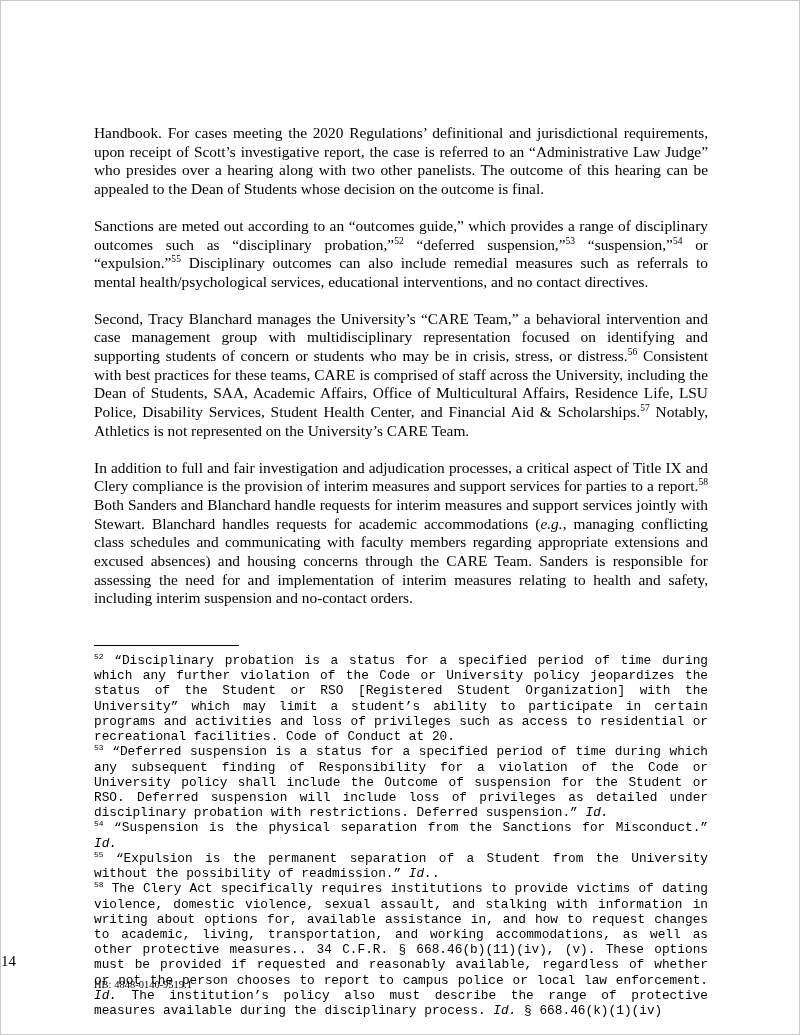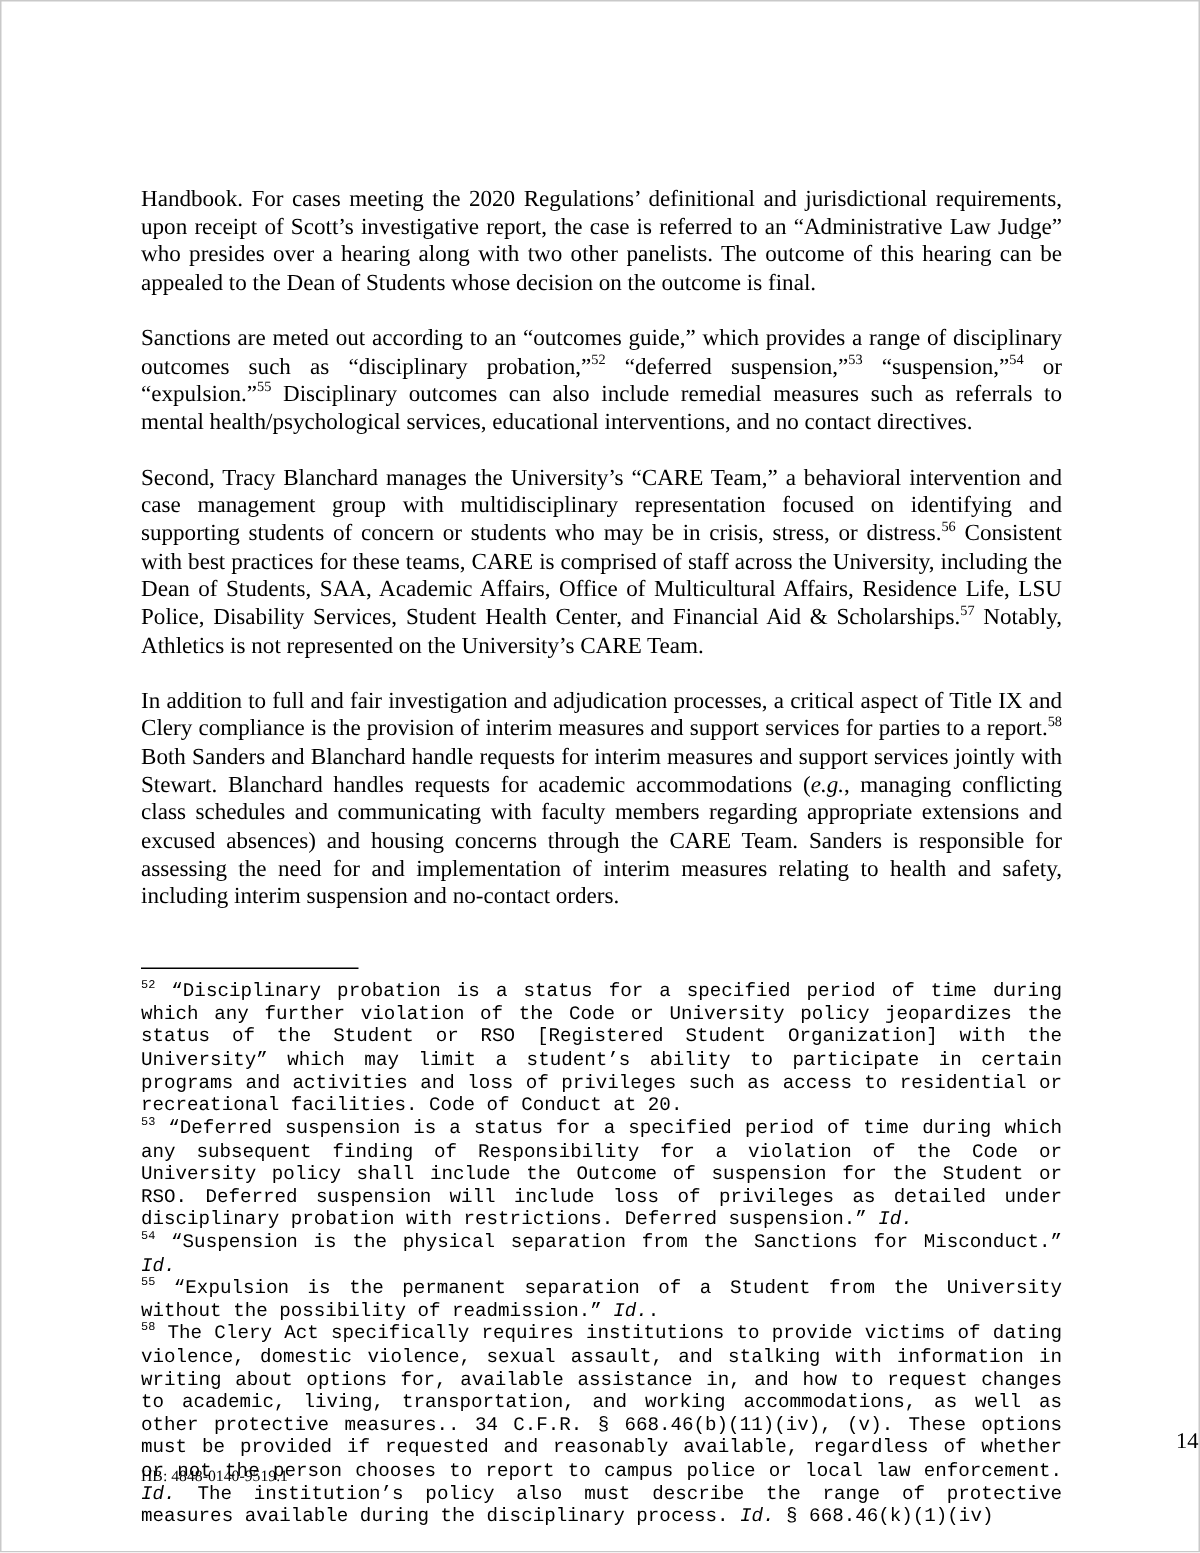--- a/index.html
+++ b/index.html
@@ -22,21 +22,21 @@
     position: absolute; top: 644px; left: 93px; width: 614px;
     font-size: 12.8px; line-height: 1.19; text-align: justify; font-family: Liberation Mono, monospace;
   }
   .footnote-separator {
     width: 145px; height: 0; border-top: 1px solid #000;
     margin-bottom: 7px;
   }
   .footnote { text-indent: 0; }
   .page-number {
     position: absolute; top: 952px; left: 0; width: 100%;
-    text-align: right; font-size: 15px;
+    text-align: left; font-size: 15px;
   }
   .doc-id {
     position: absolute; top: 978px; left: 93px;
     font-size: 10.5px;
   }
   i { font-style: italic; }
 </style>
 </head>
 <body>
 

